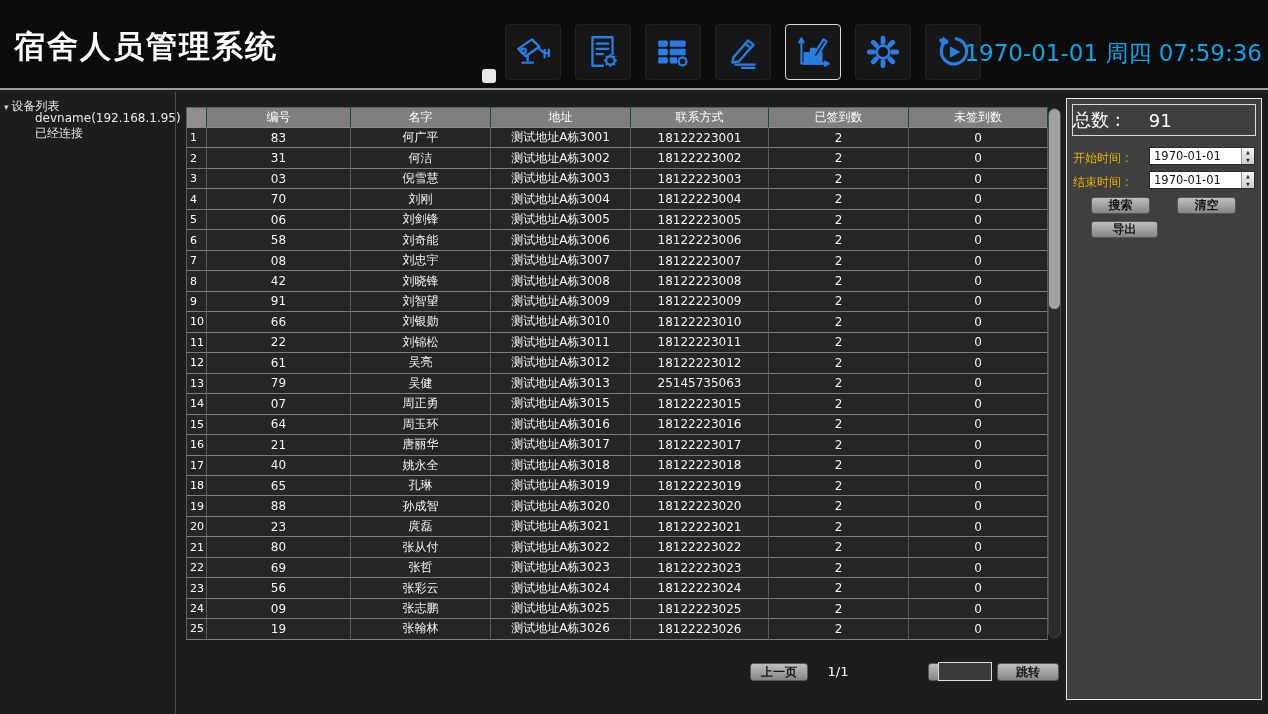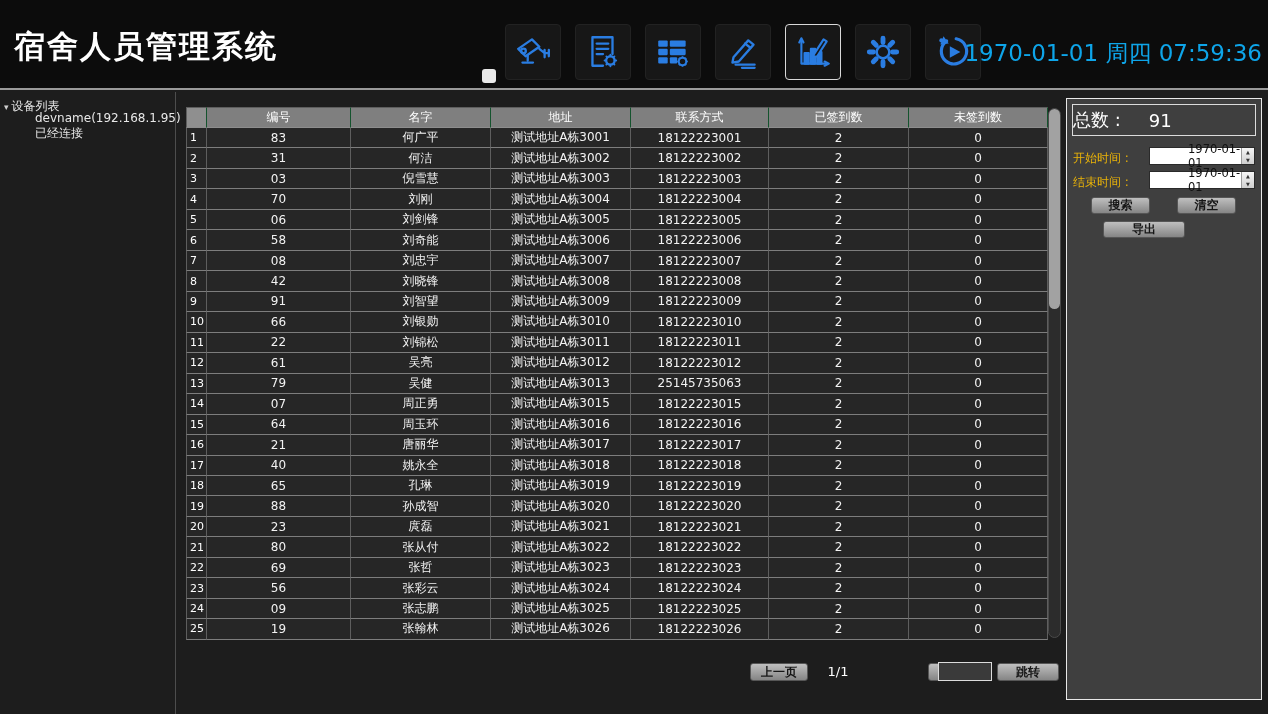--- a/index.html
+++ b/index.html
@@ -68,27 +68,27 @@
   .rpanel { position:absolute; left:1066px; top:98px; width:196px; height:602px;
             background:#3f3f3f; border:1px solid #e8e8e8; }
   .total-box { position:absolute; left:5px; top:5px; width:184px; height:32px;
                border:1px solid #dcdcdc; display:flex; align-items:center; }
   .total-label { color:#ffffff; font-size:18px; margin-left:0; }
   .total-value { color:#ffffff; font-size:18px; margin-left:28px; }
   .fld-label { position:absolute; color:#eab308; font-size:12px; white-space:nowrap; }
   .datebox { position:absolute; width:106px; height:18px; background:#ffffff;
              border:1px solid #2a2a2a; display:flex; align-items:center; }
   .datebox .dval { flex:1; color:#111; font-size:11.5px; padding-left:4px;
-                   font-family:"DejaVu Sans","Liberation Sans",sans-serif;margin-left:34px; }
+                   font-family:"DejaVu Sans","Liberation Sans",sans-serif; }
   .spin { width:13px; height:100%; border-left:1px solid #9a9a9a;
           background:linear-gradient(#f5f5f5,#cfcfcf); display:flex; flex-direction:column; }
   .spin span { flex:1; font-size:5px; line-height:8px; color:#333; text-align:center; cursor:pointer; }
   .btn-search { position:absolute; left:24px;  top:98px;  width:59px; height:17px; }
   .btn-clear  { position:absolute; left:110px; top:98px;  width:59px; height:17px; }
-  .btn-export { position:absolute; left:36px;  top:122px; width:82px; height:17px; }
+  .btn-export { position:absolute; left:24px;  top:122px; width:67px; height:17px; }
 </style>
 </head>
 <body>
 
 <div id="stage">
 
   <div class="tophdr">
     <div class="app-title">宿舍人员管理系统</div>
 
     <div class="mini-handle"></div>

